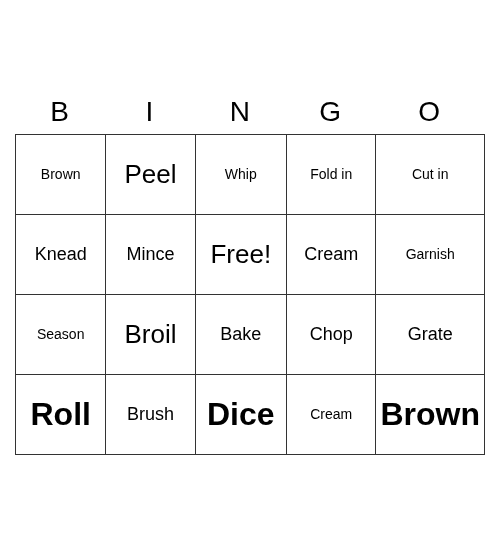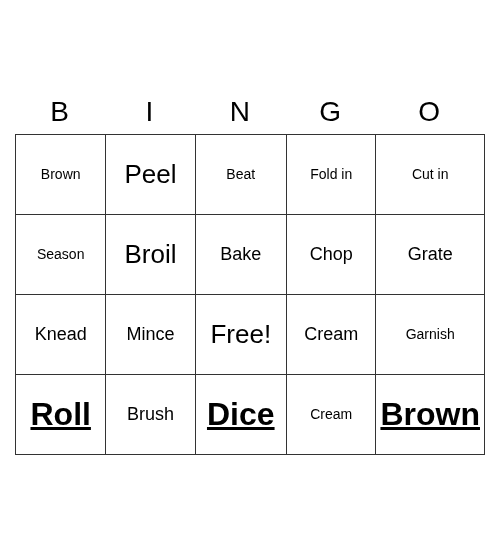--- a/index.html
+++ b/index.html
@@ -54,57 +54,56 @@
     }
 
     .size-large {
       font-size: 26px;
       font-weight: normal;
     }
 
     .size-xlarge {
       font-size: 32px;
       font-weight: bold;
-      text-decoration: underline;
     }
   </style>
 </head>
 <body>
 
 <table class="bingo-card">
   <thead>
     <tr class="header-row">
     <th>B</th>
         <th>I</th>
         <th>N</th>
         <th>G</th>
         <th>O</th>
       </tr>
   </thead>
   <tbody>
   <tr>
         <td class="size-small">Brown</td>
         <td class="size-large">Peel</td>
-        <td class="size-small">Beat</td>
+        <td class="size-small">Whip</td>
         <td class="size-small">Fold in</td>
         <td class="size-small">Cut in</td>
+      </tr>
+      <tr>
+        <td class="size-medium">Knead</td>
+        <td class="size-medium">Mince</td>
+        <td class="size-large">Free!</td>
+        <td class="size-medium">Cream</td>
+        <td class="size-small">Garnish</td>
       </tr>
       <tr>
         <td class="size-small">Season</td>
         <td class="size-large">Broil</td>
         <td class="size-medium">Bake</td>
         <td class="size-medium">Chop</td>
         <td class="size-medium">Grate</td>
-      </tr>
-      <tr>
-        <td class="size-medium">Knead</td>
-        <td class="size-medium">Mince</td>
-        <td class="size-large">Free!</td>
-        <td class="size-medium">Cream</td>
-        <td class="size-small">Garnish</td>
       </tr>
       <tr>
         <td class="size-xlarge">Roll</td>
         <td class="size-medium">Brush</td>
         <td class="size-xlarge">Dice</td>
         <td class="size-small">Cream</td>
         <td class="size-xlarge">Brown</td>
       </tr>
     </tbody>
 </table>

